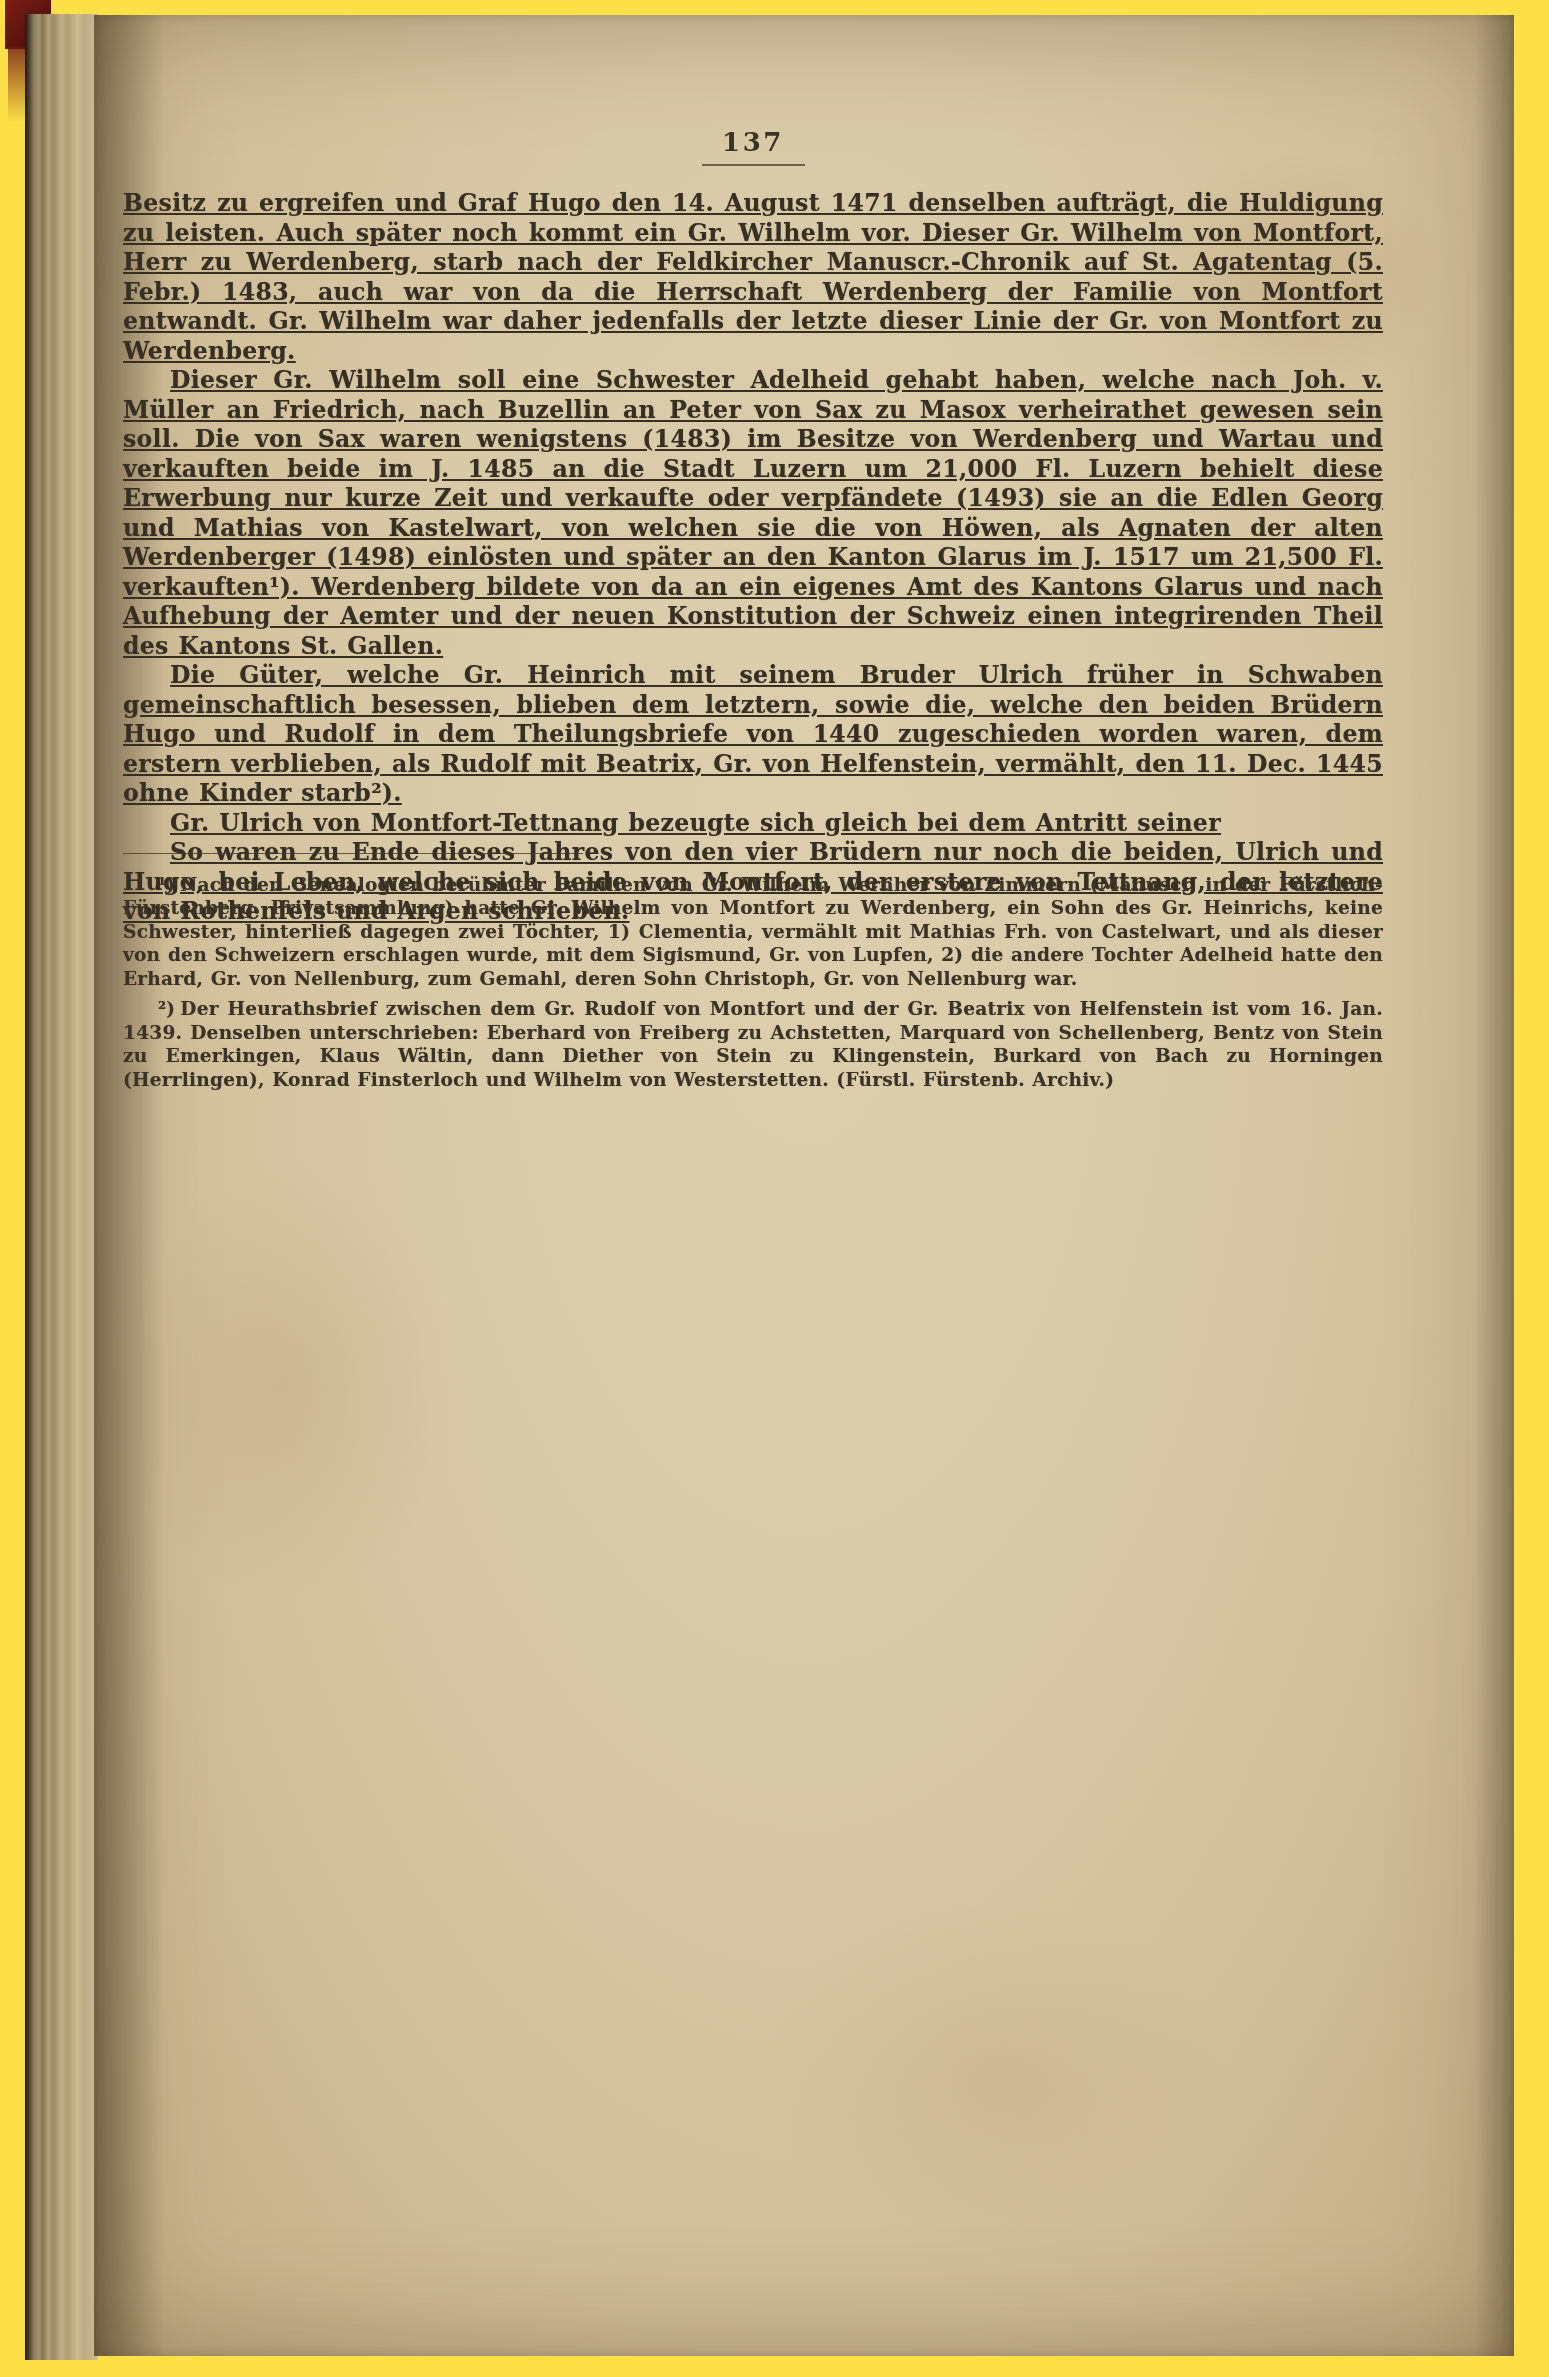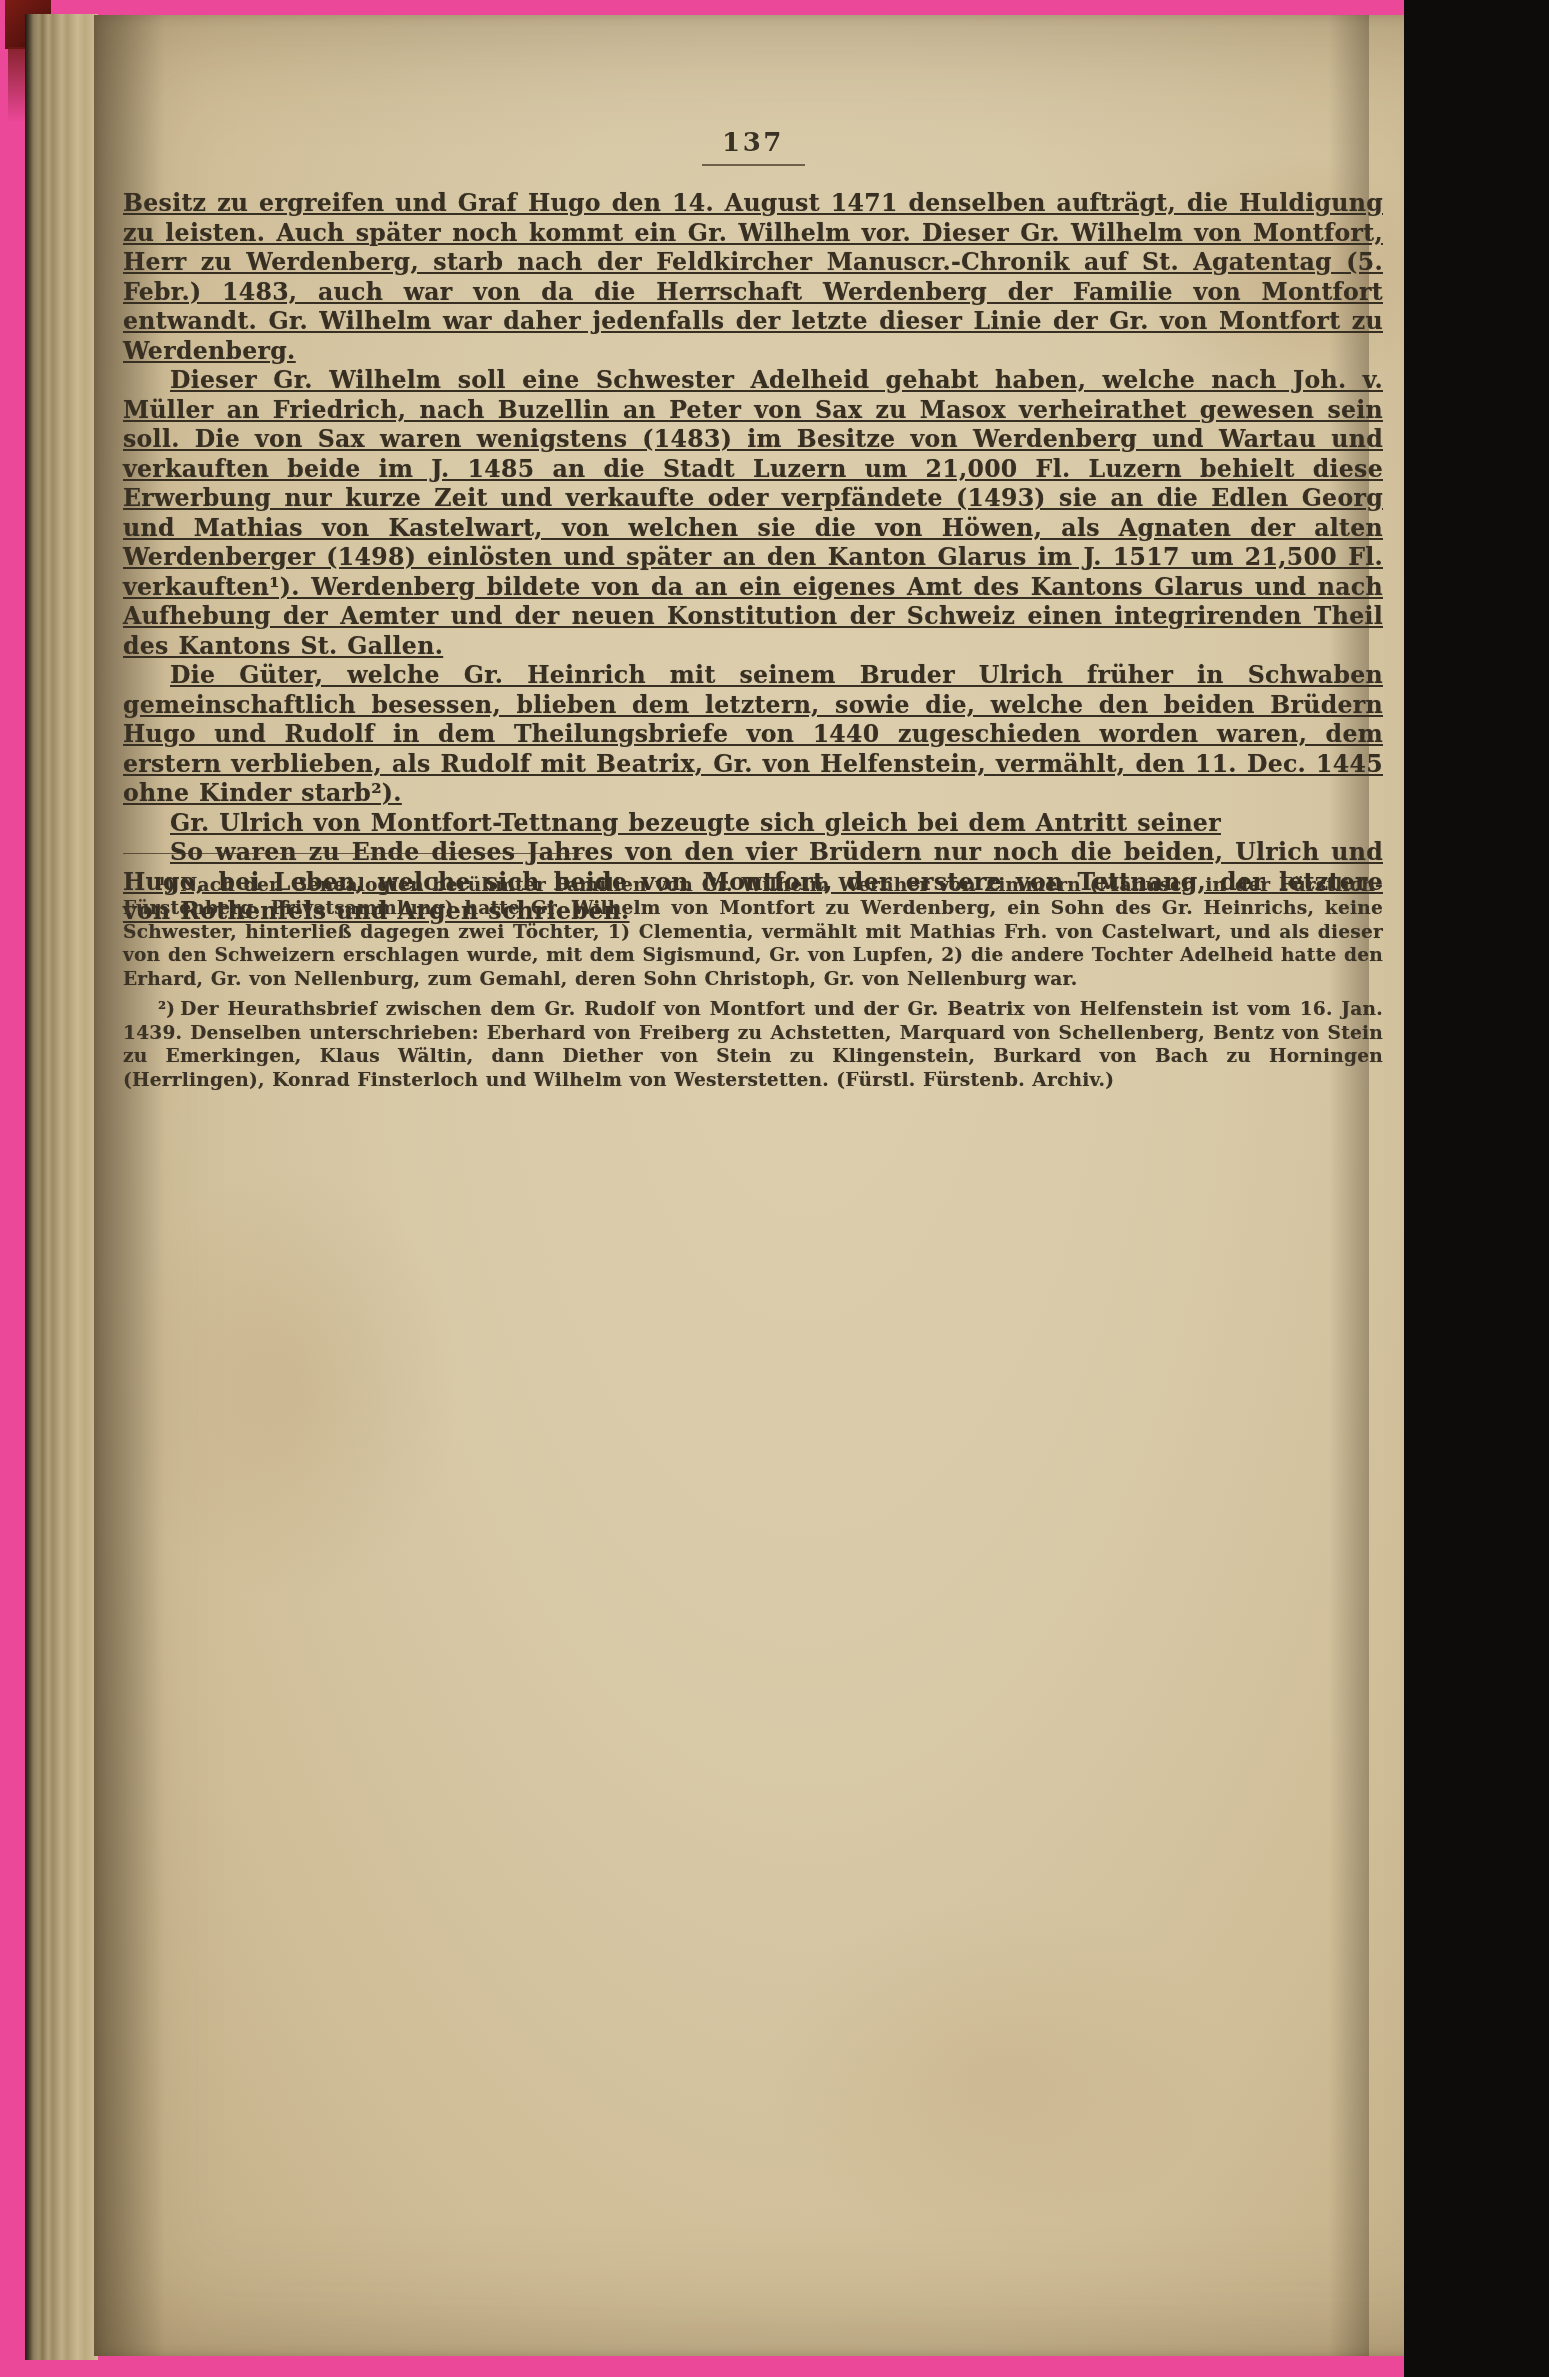--- a/index.html
+++ b/index.html
@@ -2,23 +2,23 @@
 <html style="font-size:13.5px"><head>
 <meta charset="utf-8">
 <style>
   html, body {
     margin: 0;
     padding: 0;
     background: #0e0c0a;
   }
   .canvas {
     position: relative;
-    width: 1404px;
+    width: 1549px;
     height: 2377px;
-    background: #ec4899;
+    background: #fde047;
     overflow: hidden;
     font-family: "DejaVu Serif", "Liberation Serif", serif;
   }
 
   
   .red-corner {
     position: absolute;
     left: 5px; top: 0;
     width: 46px; height: 49px;
     background: linear-gradient(135deg, #7c1d15 0%, #5a130e 60%, #2a0906 100%);

